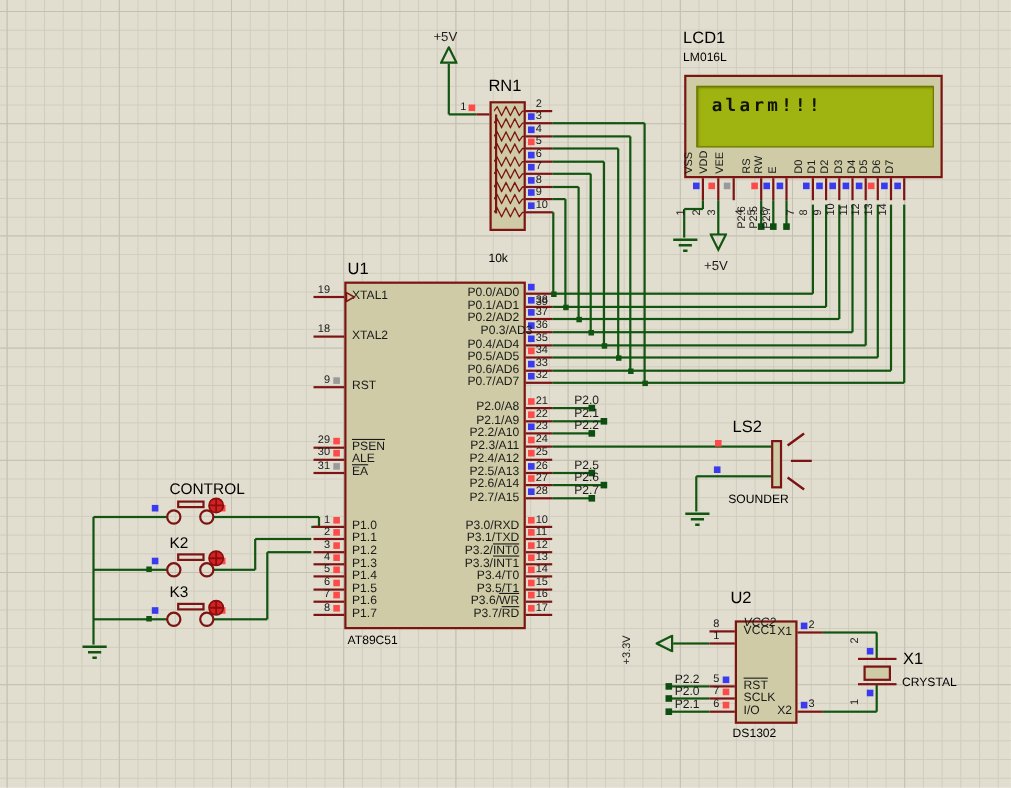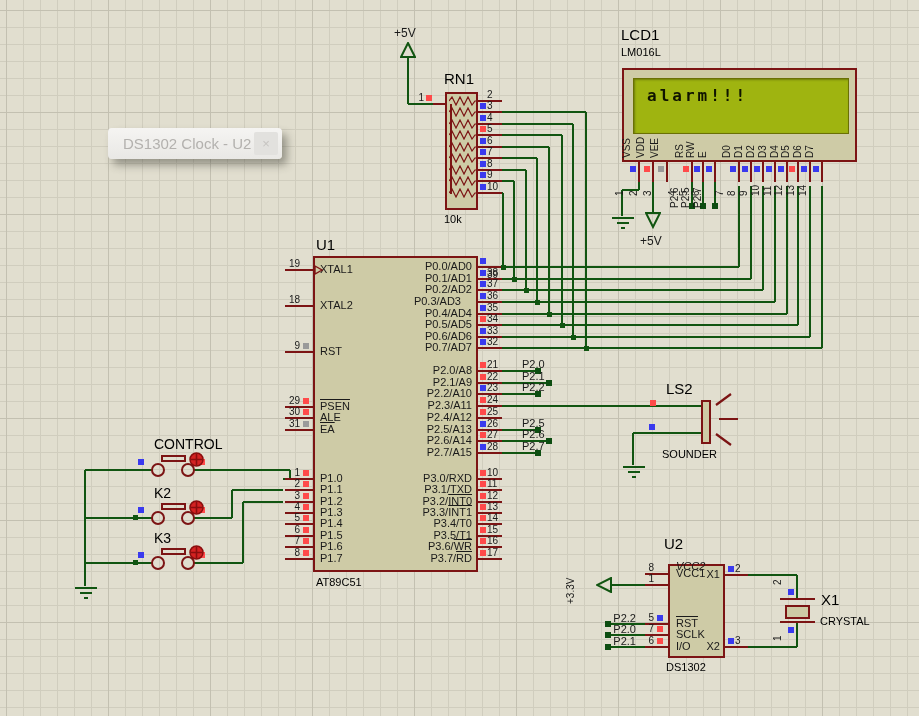--- a/index.html
+++ b/index.html
@@ -57,44 +57,40 @@
   <div class="box" id="rn1-box" style="left:445px;top:92px;width:33px;height:118px"></div>
   <div class="box" id="lcd-box" style="left:622px;top:68px;width:235px;height:94px"></div>
   <div id="lcd-screen">
     <div id="lcd-text">alarm!!!</div>
   </div>
   <div class="box" id="u2-box" style="left:668px;top:564px;width:57px;height:94px"></div>
   <div class="box" id="crystal-body" style="left:785px;top:605px;width:25px;height:14px"></div>
   <div class="box" id="sounder-bar" style="left:701px;top:400px;width:10px;height:44px"></div>
 
   <div class="ref" style="left:444px;top:71px">RN1</div>
-  <div class="val" style="left:444px;top:213px">10k</div>
+  <div class="val" style="left:444px;top:229px">10k</div>
   <div class="ref" style="left:621px;top:27px">LCD1</div>
   <div class="val" style="left:621px;top:46px">LM016L</div>
   <div class="ref" style="left:316px;top:237px">U1</div>
   <div class="val" style="left:316px;top:576px">AT89C51</div>
   <div class="ref" style="left:664px;top:536px">U2</div>
   <div class="val" style="left:666px;top:661px">DS1302</div>
   <div class="ref" style="left:821px;top:592px">X1</div>
   <div class="val" style="left:820px;top:615px">CRYSTAL</div>
   <div class="ref" style="left:666px;top:381px">LS2</div>
   <div class="val" style="left:662px;top:448px">SOUNDER</div>
   <div class="plabel" style="left:394px;top:27px;font-size:12px">+5V</div>
   <div class="plabel" style="left:640px;top:235px;font-size:12px">+5V</div>
   <div class="vtext" style="left:577px;top:592px">+3.3V</div>
 
   <div class="ref" style="left:154px;top:436px;font-size:14px">CONTROL</div>
   <div class="ref" style="left:154px;top:485px;font-size:14px">K2</div>
   <div class="ref" style="left:154px;top:530px;font-size:14px">K3</div>
 
   <div id="popup">
-    <div id="popup-title">
-      <span>DS1302 Clock - U2</span>
-      <div id="popup-close">×</div>
-    </div>
   </div>
 
 <div class="wire" style="left: 407px; top: 58px; width: 2px; height: 46px;"></div>
     <div class="wire" style="left: 408px; top: 103px; width: 25px; height: 2px;"></div>
     <div class="wire" style="left: 502px; top: 111px; width: 84px; height: 2px;"></div>
     <div class="wire" style="left: 585px; top: 112px; width: 2px; height: 236px;"></div>
     <div class="wire" style="left: 502px; top: 123px; width: 71px; height: 2px;"></div>
     <div class="wire" style="left: 572px; top: 124px; width: 2px; height: 213px;"></div>
     <div class="wire" style="left: 502px; top: 134px; width: 60px; height: 2px;"></div>
     <div class="wire" style="left: 561px; top: 135px; width: 2px; height: 190px;"></div>
@@ -357,21 +353,21 @@
     <div class="plabel" style="left: 320px; top: 540px;"><span>P1.6</span></div>
     <div class="pnum ralign" style="left: 276px; top: 547px; width: 24px;">8</div>
     <div class="plabel" style="left: 320px; top: 552px;"><span>P1.7</span></div>
     <div class="pnum" style="left: 487px; top: 269px;">39</div>
     <div class="plabel ralign" style="left: 340px; top: 260px; width: 132px;"><span>P0.0/AD0</span></div>
     <div class="pnum" style="left: 487px; top: 267px;">38</div>
     <div class="plabel ralign" style="left: 340px; top: 272px; width: 132px;"><span>P0.1/AD1</span></div>
     <div class="pnum" style="left: 487px; top: 278px;">37</div>
     <div class="plabel ralign" style="left: 340px; top: 283px; width: 132px;"><span>P0.2/AD2</span></div>
     <div class="pnum" style="left: 487px; top: 290px;">36</div>
-    <div class="plabel ralign" style="left: 329px; top: 295px; width: 132px;"><span>P0.3/AD3</span></div>
+    <div class="plabel ralign" style="left: 352px; top: 295px; width: 132px;"><span>P0.3/AD3</span></div>
     <div class="pnum" style="left: 487px; top: 302px;">35</div>
     <div class="plabel ralign" style="left: 340px; top: 307px; width: 132px;"><span>P0.4/AD4</span></div>
     <div class="pnum" style="left: 487px; top: 313px;">34</div>
     <div class="plabel ralign" style="left: 340px; top: 318px; width: 132px;"><span>P0.5/AD5</span></div>
     <div class="pnum" style="left: 487px; top: 325px;">33</div>
     <div class="plabel ralign" style="left: 340px; top: 330px; width: 132px;"><span>P0.6/AD6</span></div>
     <div class="pnum" style="left: 487px; top: 336px;">32</div>
     <div class="plabel ralign" style="left: 340px; top: 341px; width: 132px;"><span>P0.7/AD7</span></div>
     <div class="pnum" style="left: 487px; top: 359px;">21</div>
     <div class="plabel ralign" style="left: 340px; top: 364px; width: 132px;"><span>P2.0/A8</span></div>

